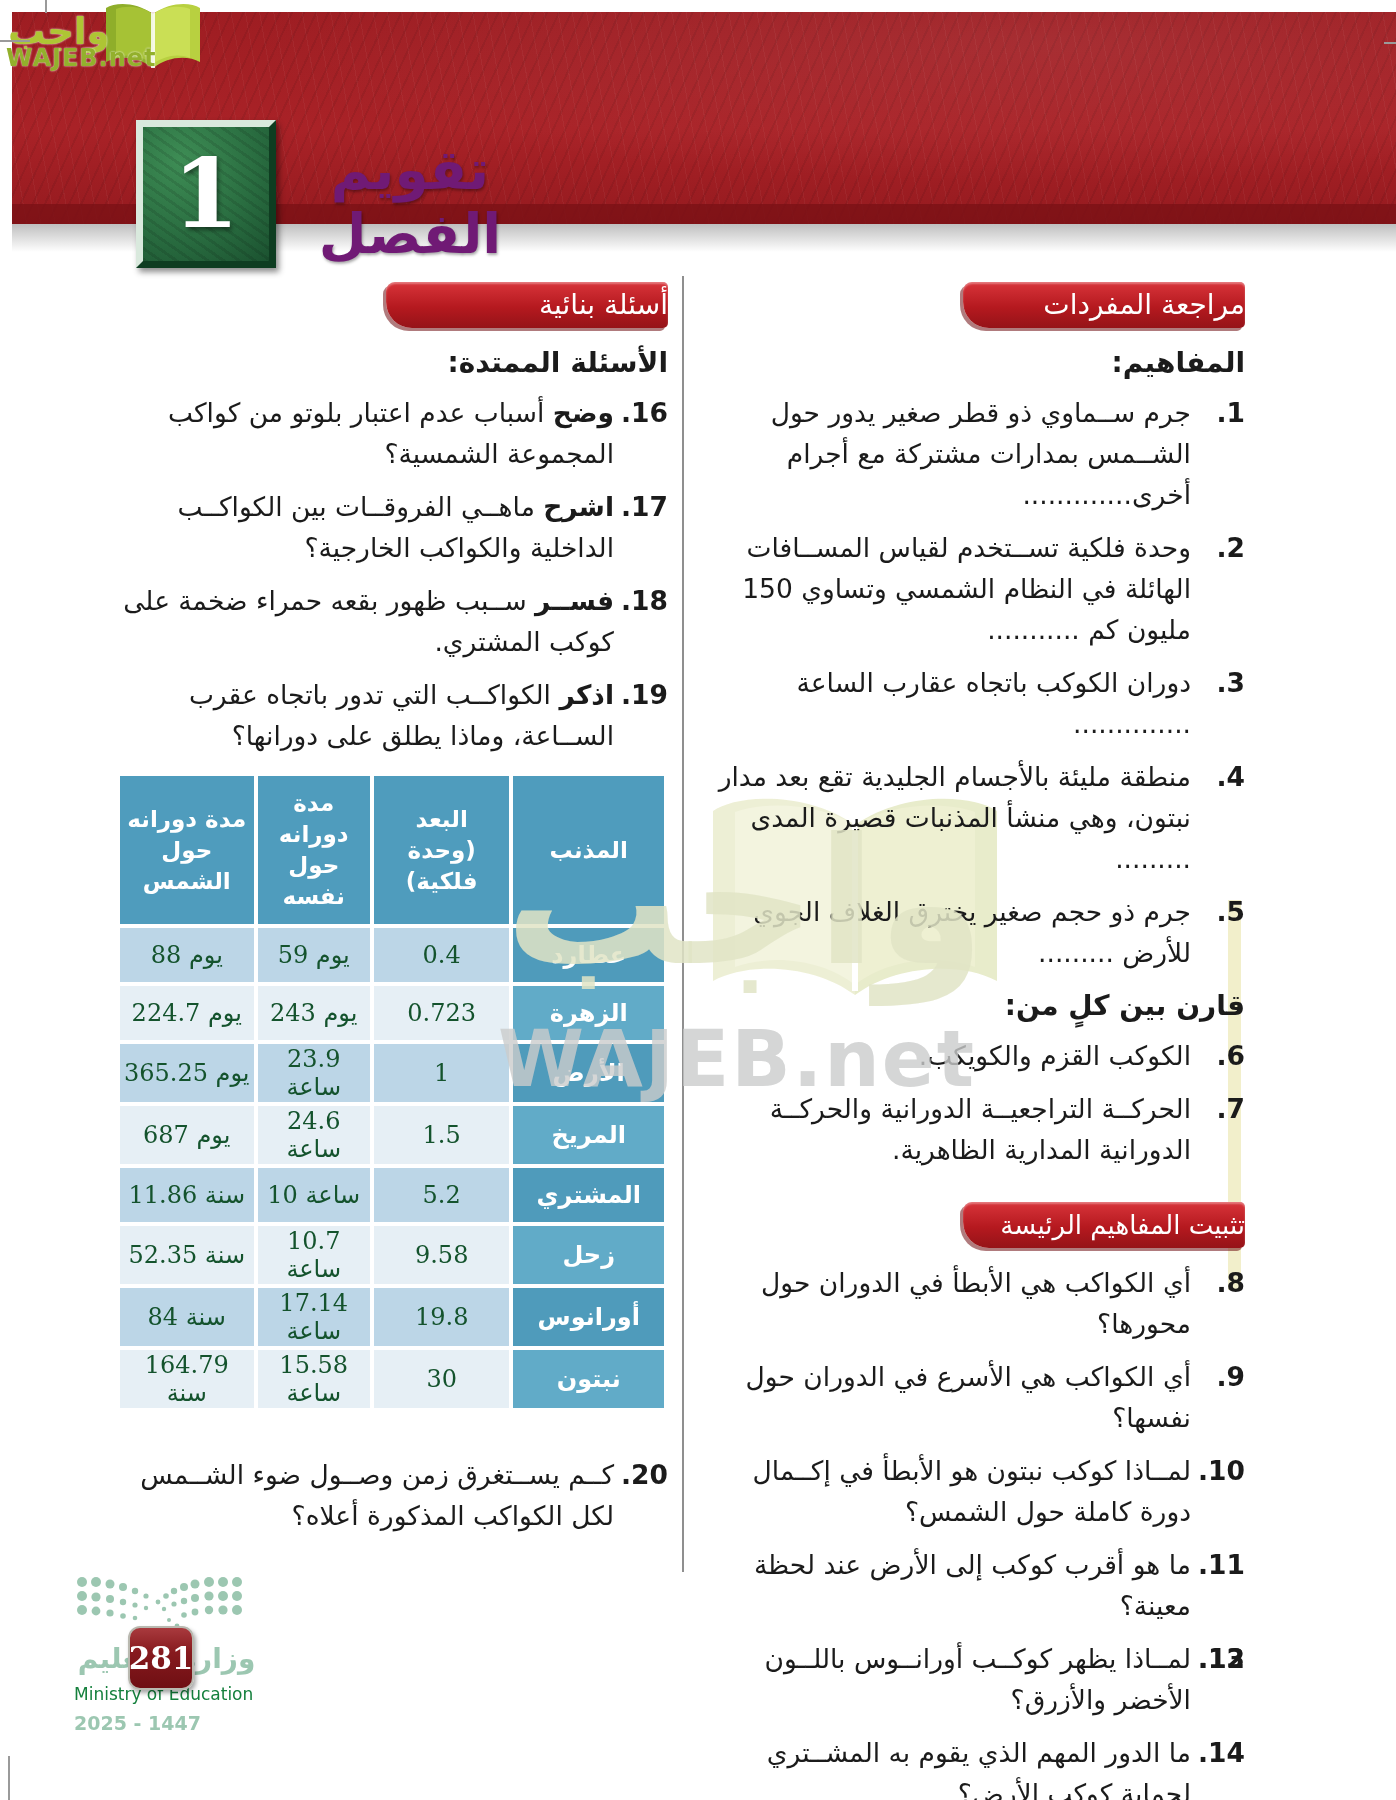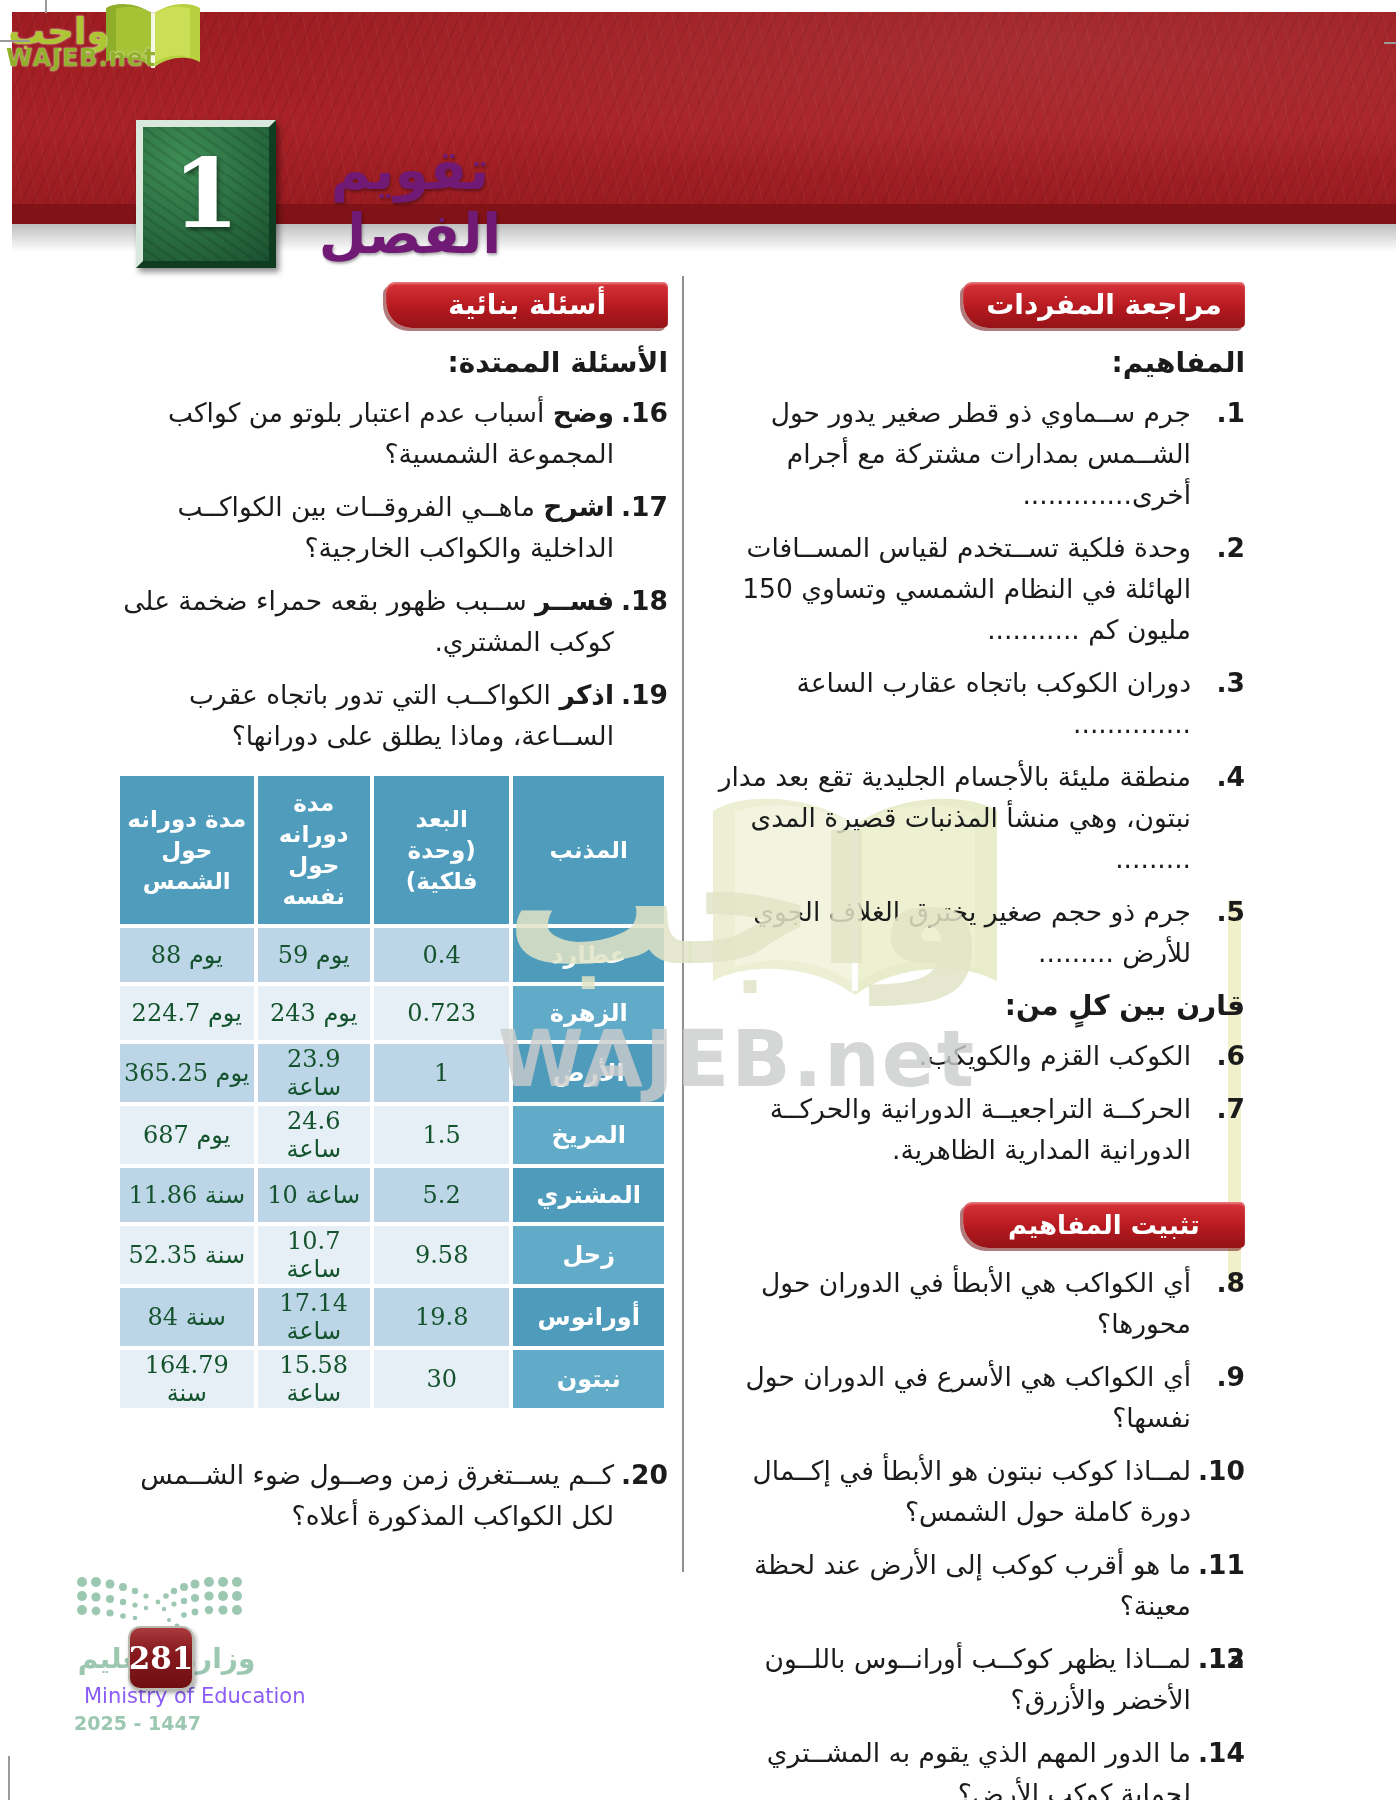--- a/index.html
+++ b/index.html
@@ -48,21 +48,21 @@
     color:rgba(203,204,204,.8);letter-spacing:2px;pointer-events:none;line-height:1;}
 
   
   .col{position:absolute;top:282px;direction:rtl;text-align:right;z-index:2;}
   .col-right{left:700px;width:545px;}
   .col-left{left:116px;width:552px;}
 
   .sec-banner{width:282px;height:46px;border-radius:9px 5px 5px 26px;
     background:linear-gradient(180deg,#d8343a 0%,#b5191f 55%,#951318 100%);
     box-shadow:inset 0 2px 2px rgba(255,255,255,.35), -3px 3px 0 rgba(112,14,18,.55);
-    color:#fff;font-weight:bold;font-size:28px;text-align:center;line-height:46px;margin-bottom:14px;}
+    color:#fff;font-weight:normal;font-size:28px;text-align:right;line-height:46px;margin-bottom:14px;}
   .sec-banner.small-text{font-size:26px;}
 
   .subhead{font-size:28px;font-weight:bold;line-height:42px;margin:6px 0 8px 0;}
   .q-item{position:relative;padding-right:54px;font-size:26.5px;line-height:41px;margin-bottom:12px;}
   .q-num{position:absolute;right:0;top:0;font-weight:bold;}
   .q-lead{font-weight:bold;}
 
   
   .ptable{border-collapse:separate;border-spacing:4px;width:552px;margin:16px 0 0 0;direction:rtl;}
   .ptable th{background:#4f9cbd;color:#ffffff;font-size:23px;font-weight:bold;line-height:31px;
@@ -73,21 +73,21 @@
   tr.even .pname{background:#61abc8;}
   tr.odd .pval{background:#bcd6e7;}
   tr.even .pval{background:#e6eff5;text-align:center;}
   .pval{font-family:"DejaVu Serif","DejaVu Sans",serif;font-size:24px;color:#14532d;direction:ltr;}
 
   
   .moe{position:absolute;left:72px;top:1572px;width:260px;height:180px;z-index:2;}
   .moe-dots{position:absolute;left:2px;top:2px;}
   .moe-ar{position:absolute;left:2px;top:70px;width:185px;font-size:28px;font-weight:bold;color:#9cc7b1;
     direction:rtl;text-align:center;}
-  .moe-en{position:absolute;left:12px;top:112px;font-size:21px;color:#8b5cf6;}
+  .moe-en{position:absolute;left:2px;top:112px;font-size:17px;color:#15803d;}
   .moe-years{position:absolute;left:2px;top:140px;font-size:19px;color:#9cc7b1;font-weight:bold;}
   .page-badge{position:absolute;left:56px;top:54px;width:62px;height:60px;border-radius:12px;
     background:linear-gradient(180deg,#a93a3e 0%,#871a1e 40%,#6f0f13 100%);
     border:2px solid #b9b9b0;box-shadow:2px 3px 4px rgba(0,0,0,.35);
     display:flex;align-items:center;justify-content:center;
     font-family:"DejaVu Serif",serif;font-weight:bold;font-size:31px;color:#ffffff;}
   .edge-mark{position:absolute;left:8px;top:1756px;width:2px;height:44px;background:#9a9a9a;}
   .edge-mark-r{position:absolute;right:0;top:42px;width:12px;height:2px;background:#9a9a9a;}
 </style>
 </head>

